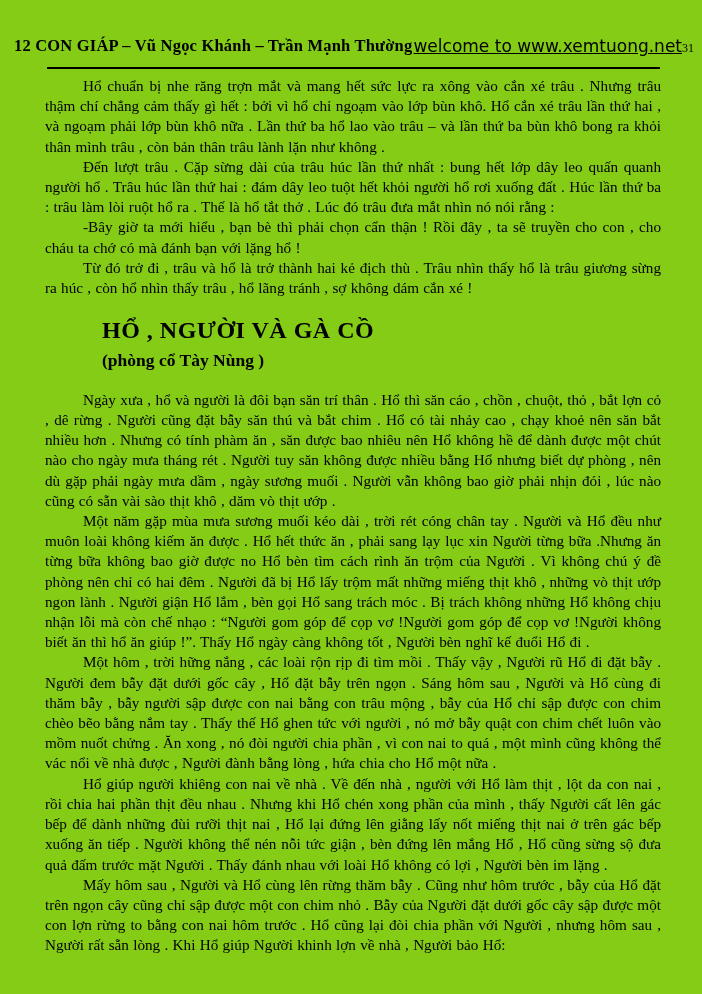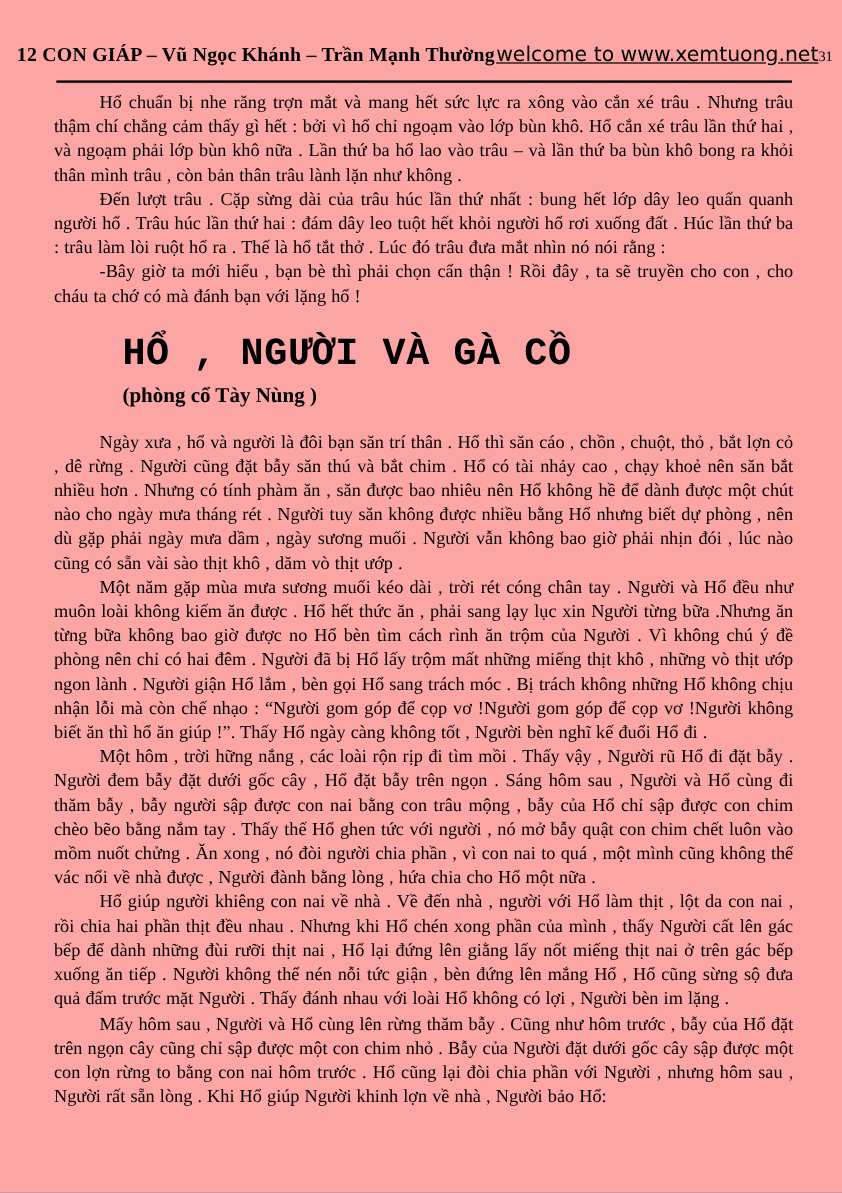--- a/index.html
+++ b/index.html
@@ -1,21 +1,21 @@
 <!DOCTYPE html>
 <html lang="vi"><head>
 <meta charset="utf-8">
 <style>
   html, body { margin: 0; padding: 0; background: #888; }
   .page {
     position: relative;
     width: 702px;
     height: 994px;
     margin: 0 auto;
-    background: #fca5a5;
+    background: #84cc16;
     color: #000000;
     font-family: "Liberation Serif", "DejaVu Serif", serif;
     overflow: hidden;
     box-sizing: border-box;
   }
   .page-header {
     display: flex;
     justify-content: space-between;
     align-items: flex-end;
     padding: 36px 8px 0 14px;
@@ -45,26 +45,25 @@
   }
   .content p {
     margin: 0;
     font-size: 15.2px;
     line-height: 20.2px;
     text-align: justify;
     text-indent: 38px;
     word-spacing: 0.5px;
   }
   .story-title {
-    font-size: 32px;
+    font-size: 24px;
     font-weight: bold;
     margin: 19px 0 0 57px;
     line-height: 1.15;
     letter-spacing: 0.5px;
-    font-family: Liberation Mono, monospace;
   }
   .story-subtitle {
     font-size: 17.5px;
     font-weight: bold;
     margin: 5px 0 19px 57px;
     line-height: 1.2;
   }
 </style>
 </head>
 <body>
@@ -79,20 +78,21 @@
     </span>
   </header>
 
   <div class="header-divider"></div>
 
   <main class="content">
 
     <p>Hổ chuẩn bị nhe răng trợn mắt và mang hết sức lực ra xông vào cắn xé trâu . Nhưng trâu thậm chí chẳng cảm thấy gì hết : bởi vì hổ chỉ ngoạm vào lớp bùn khô. Hổ cắn xé trâu lần thứ hai , và ngoạm phải lớp bùn khô nữa . Lần thứ ba hổ lao vào trâu – và lần thứ ba bùn khô bong ra khỏi thân mình trâu , còn bản thân trâu lành lặn như không .</p>
     <p>Đến lượt trâu . Cặp sừng dài của trâu húc lần thứ nhất : bung hết lớp dây leo quấn quanh người hổ . Trâu húc lần thứ hai : đám dây leo tuột hết khỏi người hổ rơi xuống đất . Húc lần thứ ba : trâu làm lòi ruột hổ ra . Thế là hổ tắt thở . Lúc đó trâu đưa mắt nhìn nó nói rằng :</p>
     <p>-Bây giờ ta mới hiểu , bạn bè thì phải chọn cẩn thận ! Rồi đây , ta sẽ truyền cho con , cho cháu ta chớ có mà đánh bạn với lặng hổ !</p>
+    <p>Từ đó trở đi , trâu và hổ là trở thành hai kẻ địch thù . Trâu nhìn thấy hổ là trâu giương sừng ra húc , còn hổ nhìn thấy trâu , hổ lãng tránh , sợ không dám cắn xé !</p>
 
     <h1 class="story-title">HỔ , NGƯỜI VÀ GÀ CỒ</h1>
     <h2 class="story-subtitle">(phòng cổ Tày Nùng )</h2>
 
     <p>Ngày xưa , hổ và người là đôi bạn săn trí thân . Hổ thì săn cáo , chồn , chuột, thỏ , bắt lợn cỏ , dê rừng . Người cũng đặt bẫy săn thú và bắt chim . Hổ có tài nhảy cao , chạy khoẻ nên săn bắt nhiều hơn . Nhưng có tính phàm ăn , săn được bao nhiêu nên Hổ không hề để dành được một chút nào cho ngày mưa tháng rét . Người tuy săn không được nhiều bằng Hổ nhưng biết dự phòng , nên dù gặp phải ngày mưa dầm , ngày sương muối . Người vẫn không bao giờ phải nhịn đói , lúc nào cũng có sẵn vài sào thịt khô , dăm vò thịt ướp .</p>
     <p>Một năm gặp mùa mưa sương muối kéo dài , trời rét cóng chân tay . Người và Hổ đều như muôn loài không kiếm ăn được . Hổ hết thức ăn , phải sang lạy lục xin Người từng bữa .Nhưng ăn từng bữa không bao giờ được no Hổ bèn tìm cách rình ăn trộm của Người . Vì không chú ý đề phòng nên chỉ có hai đêm . Người đã bị Hổ lấy trộm mất những miếng thịt khô , những vò thịt ướp ngon lành . Người giận Hổ lắm , bèn gọi Hổ sang trách móc . Bị trách không những Hổ không chịu nhận lỗi mà còn chế nhạo : “Người gom góp để cọp vơ !Người gom góp để cọp vơ !Người không biết ăn thì hổ ăn giúp !”. Thấy Hổ ngày càng không tốt , Người bèn nghĩ kế đuổi Hổ đi .</p>
     <p>Một hôm , trời hững nắng , các loài rộn rịp đi tìm mồi . Thấy vậy , Người rũ Hổ đi đặt bẫy . Người đem bẫy đặt dưới gốc cây , Hổ đặt bẫy trên ngọn . Sáng hôm sau , Người và Hổ cùng đi thăm bẫy , bẫy người sập được con nai bằng con trâu mộng , bẫy của Hổ chỉ sập được con chim chèo bẽo bằng nắm tay . Thấy thế Hổ ghen tức với người , nó mở bẫy quật con chim chết luôn vào mồm nuốt chửng . Ăn xong , nó đòi người chia phần , vì con nai to quá , một mình cũng không thể vác nổi về nhà được , Người đành bằng lòng , hứa chia cho Hổ một nữa .</p>
     <p>Hổ giúp người khiêng con nai về nhà . Về đến nhà , người với Hổ làm thịt , lột da con nai , rồi chia hai phần thịt đều nhau . Nhưng khi Hổ chén xong phần của mình , thấy Người cất lên gác bếp để dành những đùi rưỡi thịt nai , Hổ lại đứng lên giằng lấy nốt miếng thịt nai ở trên gác bếp xuống ăn tiếp . Người không thể nén nỗi tức giận , bèn đứng lên mắng Hổ , Hổ cũng sừng sộ đưa quả đấm trước mặt Người . Thấy đánh nhau với loài Hổ không có lợi , Người bèn im lặng .</p>
     <p>Mấy hôm sau , Người và Hổ cùng lên rừng thăm bẫy . Cũng như hôm trước , bẫy của Hổ đặt trên ngọn cây cũng chỉ sập được một con chim nhỏ . Bẫy của Người đặt dưới gốc cây sập được một con lợn rừng to bằng con nai hôm trước . Hổ cũng lại đòi chia phần với Người , nhưng hôm sau , Người rất sẵn lòng . Khi Hổ giúp Người khinh lợn về nhà , Người bảo Hổ:</p>
 

